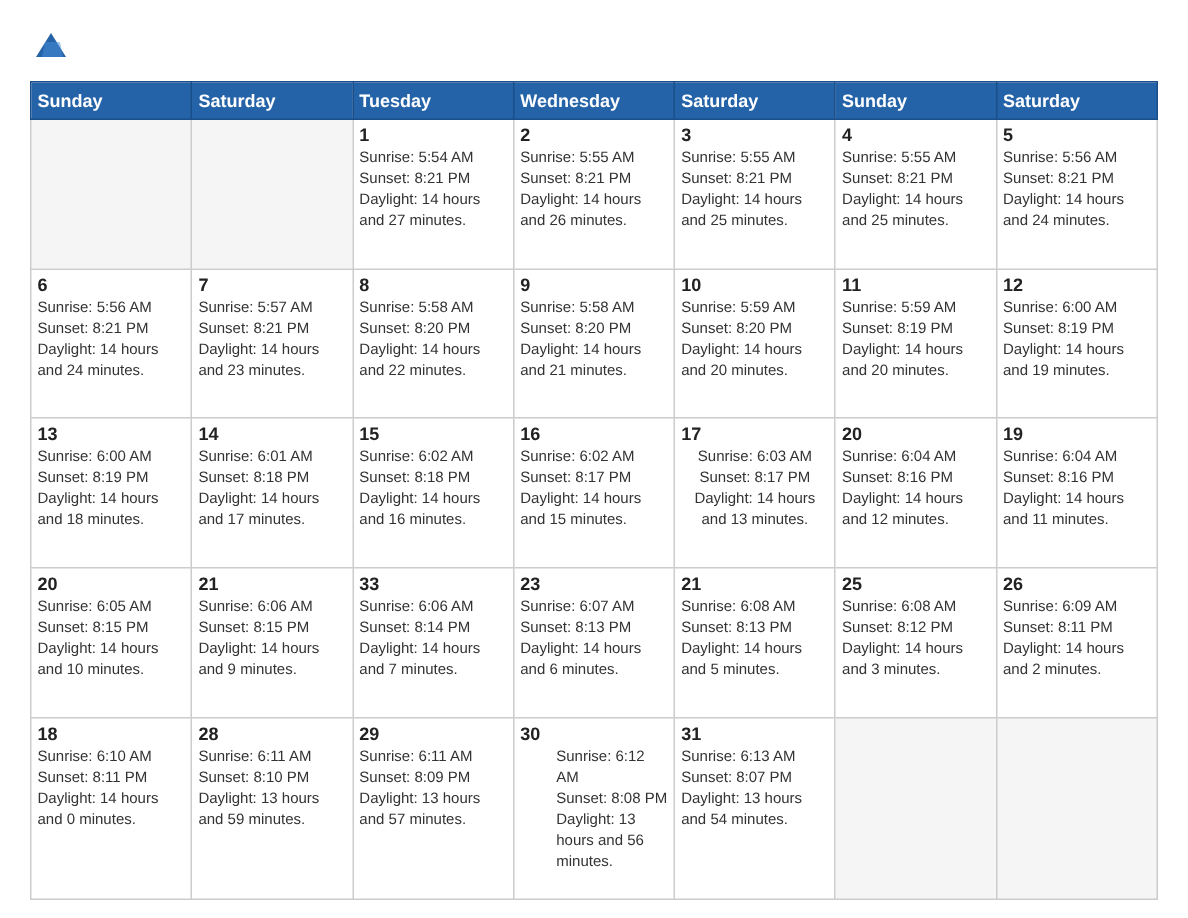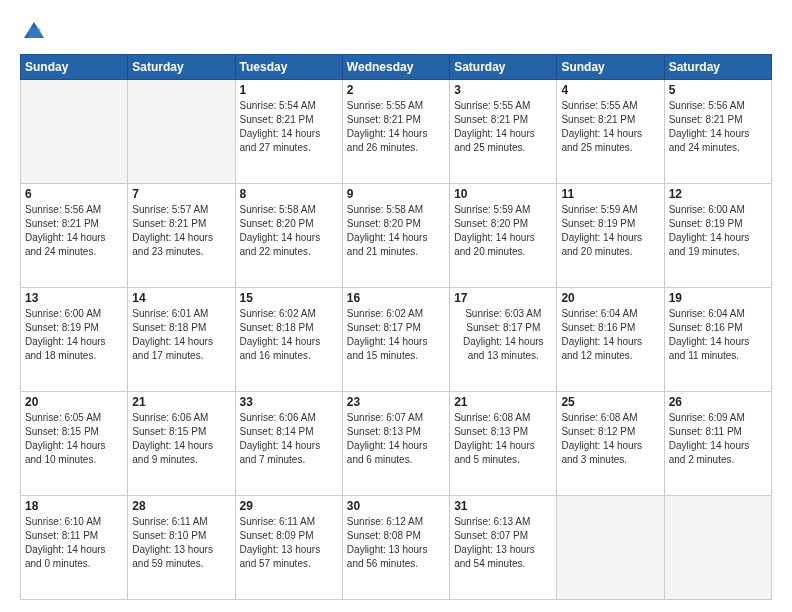--- a/index.html
+++ b/index.html
@@ -317,21 +317,21 @@
 Daylight: 13 hours and 59 minutes.</div>
           </td>
           <td>
             <span class="day-num">29</span>
             <div class="day-info" style="white-space: pre-line;">Sunrise: 6:11 AM
 Sunset: 8:09 PM
 Daylight: 13 hours and 57 minutes.</div>
           </td>
           <td>
             <span class="day-num">30</span>
-            <div class="day-info" style="white-space: pre-line;">Sunrise: 6:12 AM
+            <div class="day-info" style="white-space: pre-line; margin-left: 24px;">Sunrise: 6:12 AM
 Sunset: 8:08 PM
 Daylight: 13 hours and 56 minutes.</div>
           </td>
           <td>
             <span class="day-num">31</span>
             <div class="day-info" style="white-space: pre-line;">Sunrise: 6:13 AM
 Sunset: 8:07 PM
 Daylight: 13 hours and 54 minutes.</div>
           </td>
           <td class="empty"></td>

